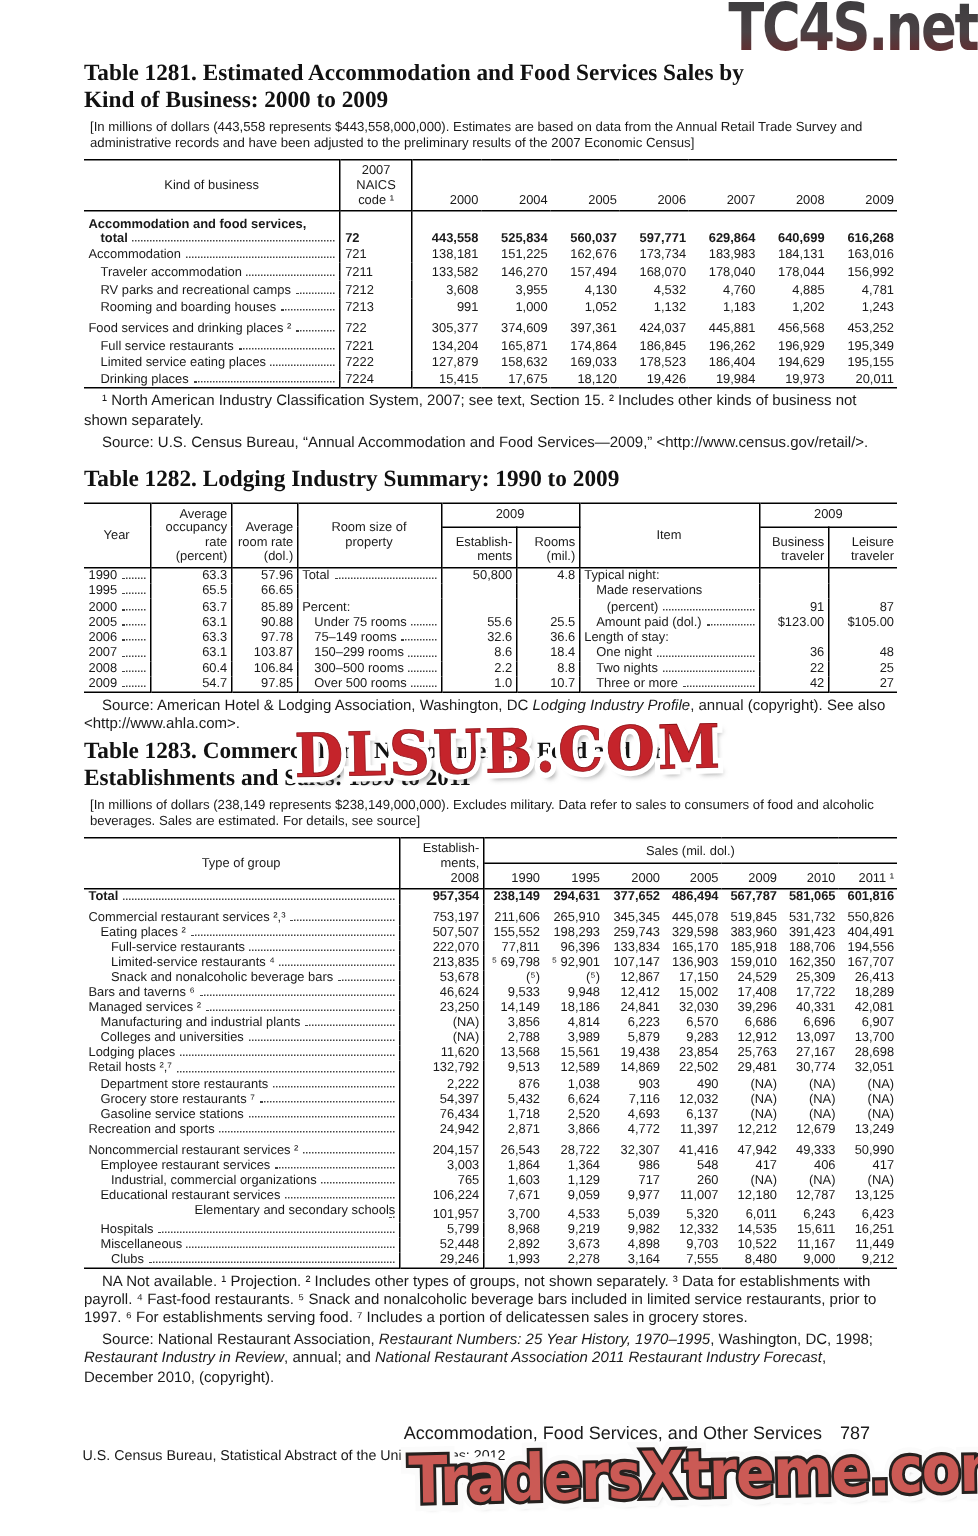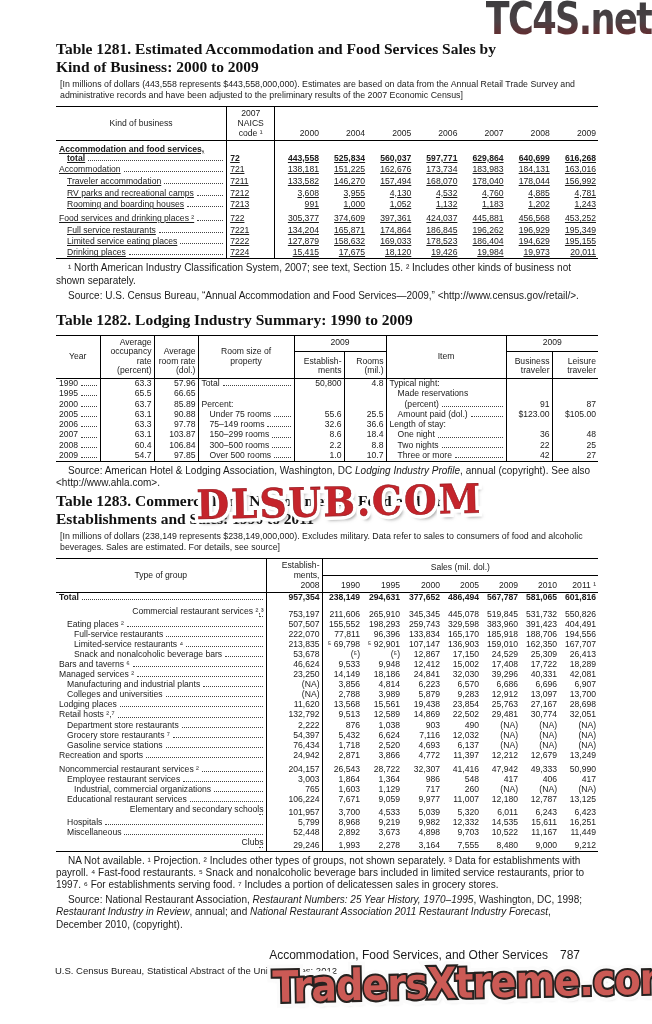--- a/index.html
+++ b/index.html
@@ -21,21 +21,21 @@
   .vr{border-right:1px solid #000;}
   .thc{text-align:center;vertical-align:middle;}
   .thr{text-align:right;vertical-align:bottom;}
   .num{text-align:right;white-space:nowrap;}
   .naics{text-align:left;padding-left:3px !important;white-space:nowrap;}
   .lf{display:flex;align-items:flex-end;}
   .lt{white-space:nowrap;}
   .dots{flex:1 1 auto;min-width:4px;height:0;border-bottom:1.4px dotted #444;margin:0 1px 2px 3px;}
   .b{font-weight:700;}
   tr.gap td{padding-top:4px;}
-  #t1281 tbody tr{height:11.6px;text-decoration:underline;}
+  #t1281 tbody tr{height:11.6px;}
   #t1282 tbody tr{height:10.3px;}
   #t1283 tbody tr{height:9.9px;}
   #sec1281{top:40px;}
   #sec1282{top:311px;}
   #sec1283{top:492px;}
   #sec1283 .ttitle{width:530px;}
   .footer-line{position:absolute;top:948px;right:72px;font-size:12px;white-space:pre;}
   .footer-line .pgnum{margin-left:12px;}
   .credit{position:absolute;top:965px;left:55px;font-size:9.5px;}
   
@@ -544,21 +544,21 @@
             <td class="num b">238,149</td>
             <td class="num b">294,631</td>
             <td class="num b">377,652</td>
             <td class="num b">486,494</td>
             <td class="num b">567,787</td>
             <td class="num b">581,065</td>
             <td class="num b">601,816</td>
           </tr>
           <tr class="gap">
             <td class="vr">
-              <div class="lf" style="padding-left: 1px; flex-direction: column;">
+              <div class="lf" style="padding-left: 1px;">
                 <span class="lt">Commercial restaurant services ²,³</span>
                 <span class="dots"></span>
               </div>
             </td>
             <td class="num vr">753,197</td>
             <td class="num">211,606</td>
             <td class="num">265,910</td>
             <td class="num">345,345</td>
             <td class="num">445,078</td>
             <td class="num">519,845</td>
@@ -896,21 +896,21 @@
             <td class="num">2,892</td>
             <td class="num">3,673</td>
             <td class="num">4,898</td>
             <td class="num">9,703</td>
             <td class="num">10,522</td>
             <td class="num">11,167</td>
             <td class="num">11,449</td>
           </tr>
           <tr>
             <td class="vr">
-              <div class="lf" style="padding-left: 16px; flex-direction: column;">
+              <div class="lf" style="padding-left: 16px;">
                 <span class="lt">Clubs</span>
                 <span class="dots"></span>
               </div>
             </td>
             <td class="num vr">29,246</td>
             <td class="num">1,993</td>
             <td class="num">2,278</td>
             <td class="num">3,164</td>
             <td class="num">7,555</td>
             <td class="num">8,480</td>

